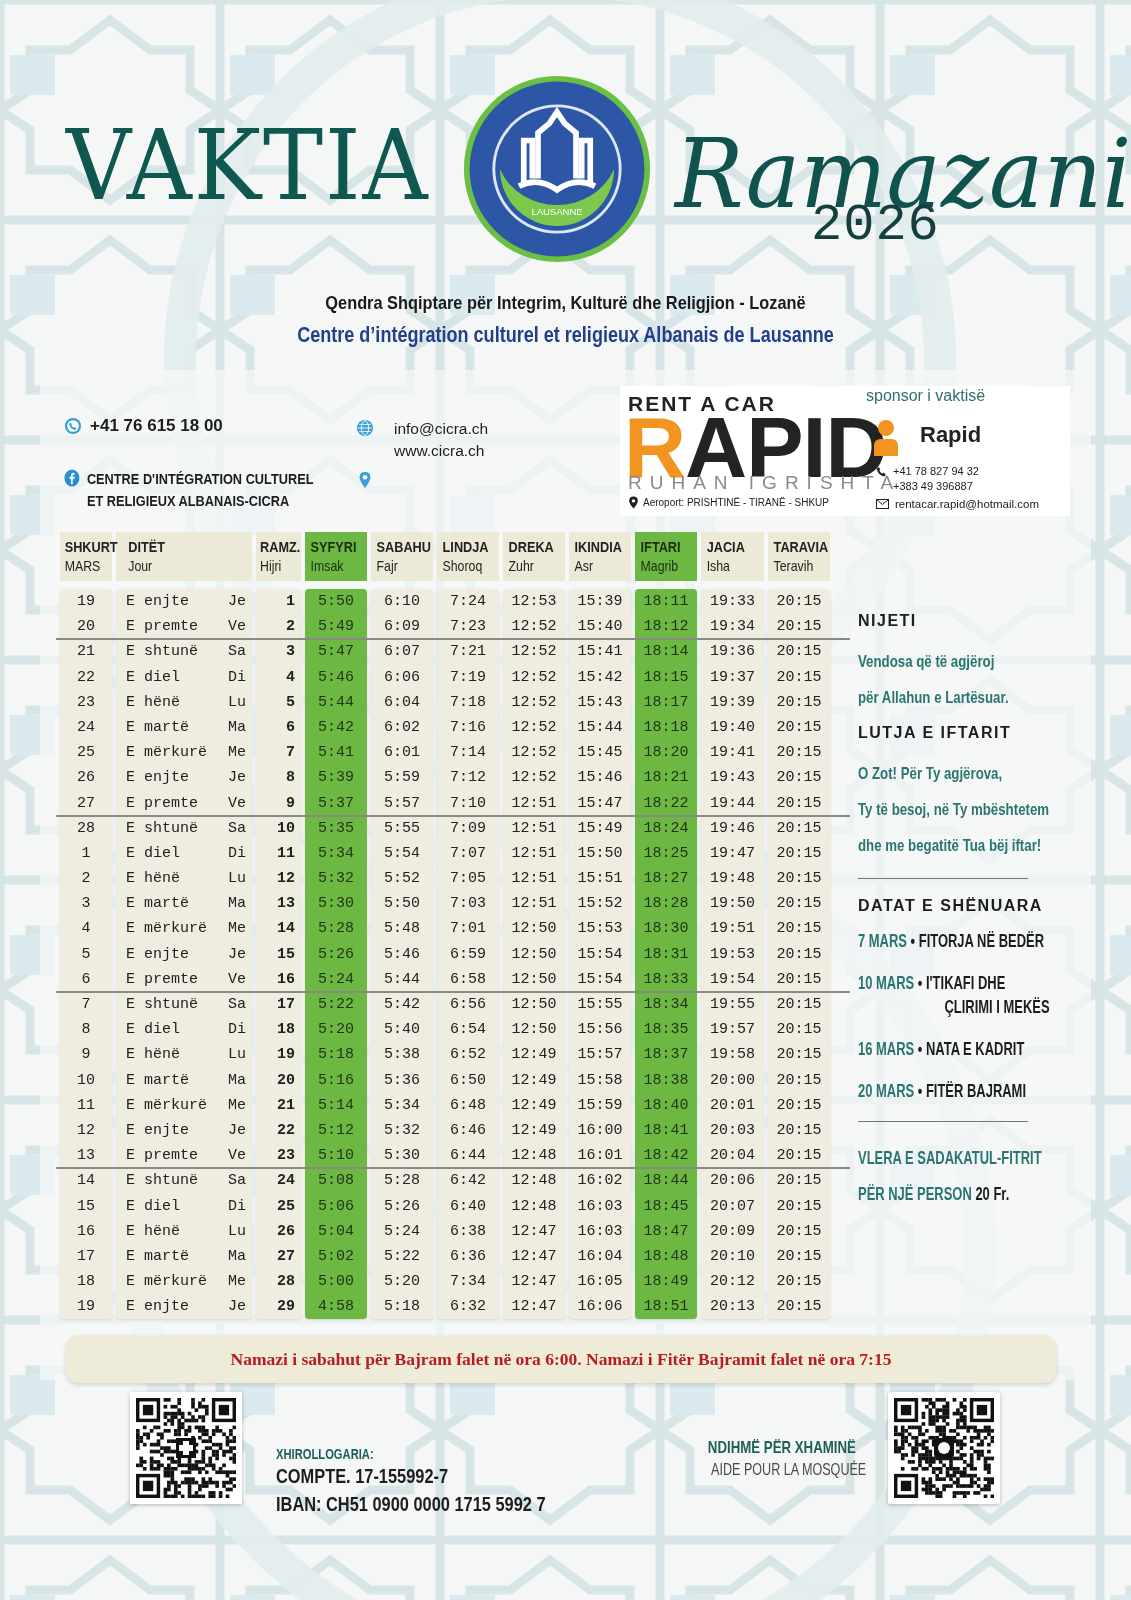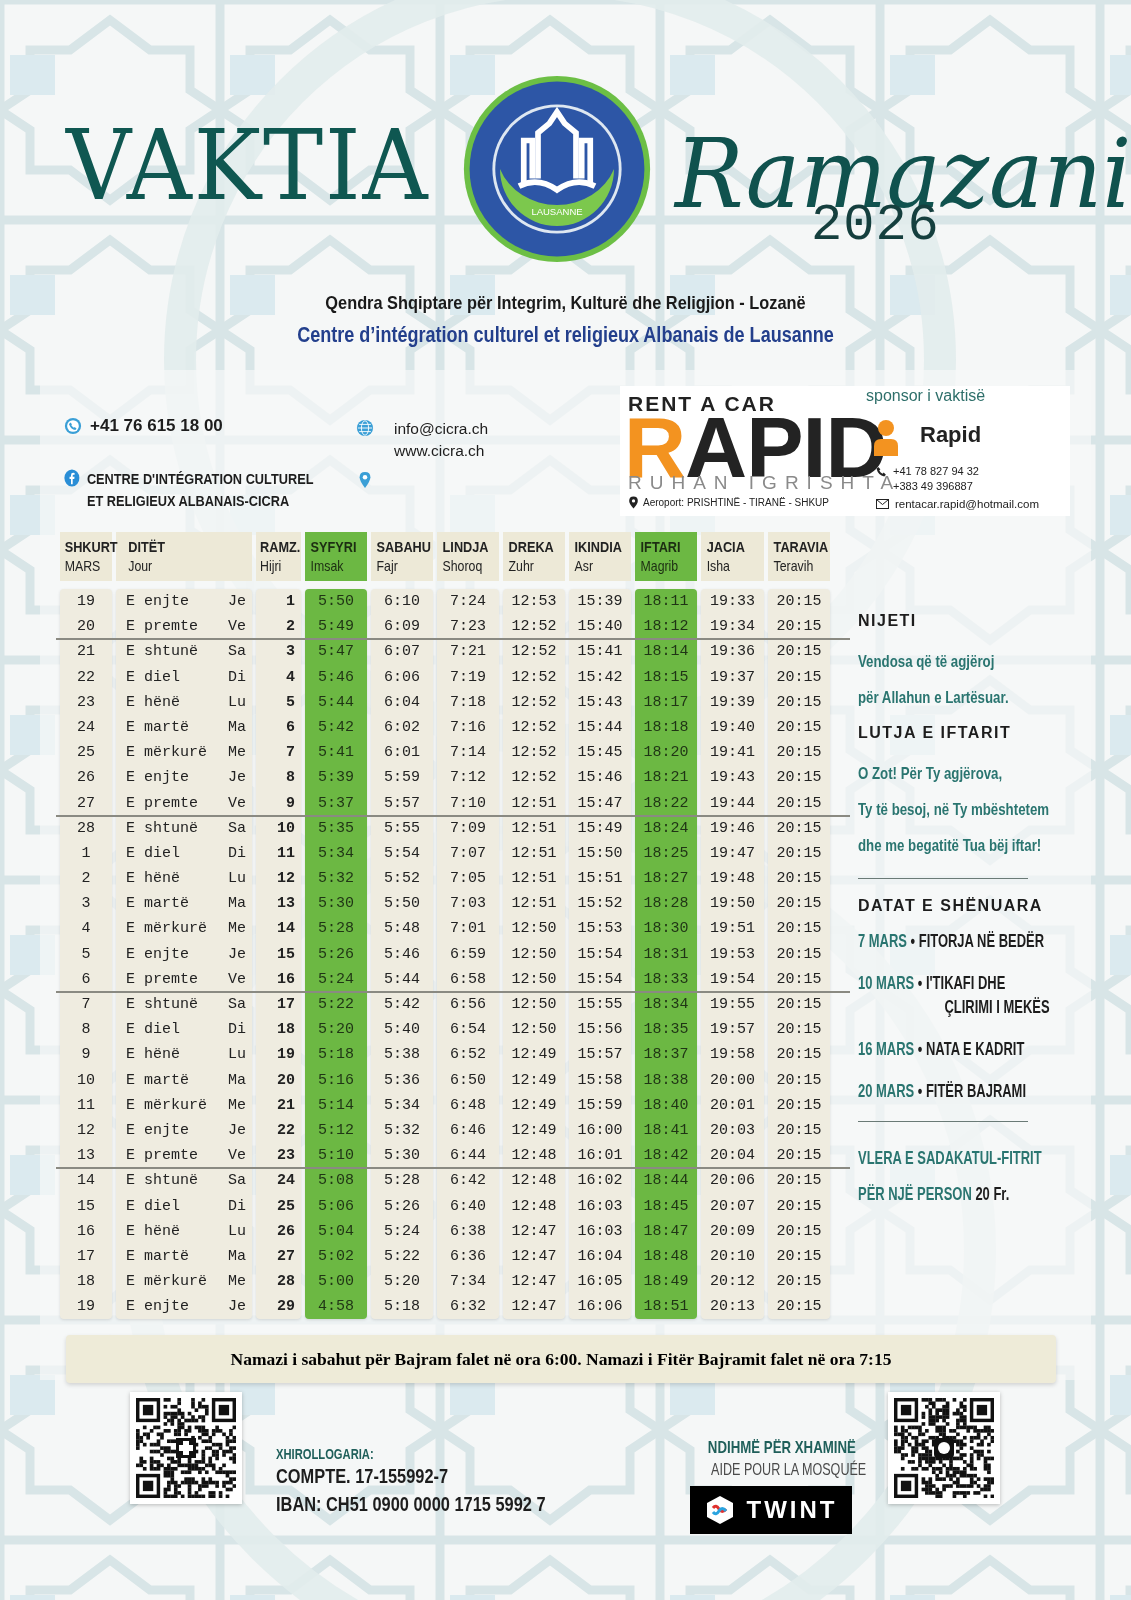--- a/index.html
+++ b/index.html
@@ -117,25 +117,25 @@
   .event { font-weight: bold; font-size: 18px; line-height: 24px; white-space: nowrap; transform: scaleX(0.72); transform-origin: left top; margin-bottom: 18px; }
   .event .d { color: #2a7570; }
   .event .n { color: #1d1d1d; }
   .event .n2 { display: block; padding-left: 120px; }
   .sadaka { font-weight: bold; font-size: 18px; line-height: 36px; color: #2a7570; white-space: nowrap; transform: scaleX(0.72); transform-origin: left top; }
   .sadaka .amt { color: #1d1d1d; }
 
   
   .note {
     left: 66px; top: 1335px; width: 990px; height: 48px;
-    background: #eeebd8; border-radius: 4px;
+    background: #eeebd8; border-radius: 12px;
     box-shadow: 0 2px 4px rgba(0,0,0,0.15);
     text-align: center; line-height: 48px;
     font-family: "Liberation Serif", serif; font-weight: bold;
-    font-size: 17.5px; color: #000000;
+    font-size: 17.5px; color: #b91c1c;
   }
   .qr { width: 112px; height: 112px; background: #fff; padding: 6px; box-shadow: 0 1px 4px rgba(0,0,0,0.25); }
   .qr-l { left: 130px; top: 1392px; }
   .qr-r { left: 888px; top: 1392px; }
   .bank { left: 276px; top: 1446px; }
   .bank .lbl { font-weight: bold; font-size: 14px; color: #1f5f5a; transform: scaleX(0.8); transform-origin: left top; white-space: nowrap; }
   .bank .val { font-weight: bold; font-size: 21px; color: #1d1d1d; transform: scaleX(0.78); transform-origin: left top; white-space: nowrap; line-height: 28px; }
   .help { left: 690px; top: 1438px; width: 162px; text-align: center; }
   .help .h1 { font-weight: bold; font-size: 17px; color: #1f5f5a; transform: scaleX(0.78); white-space: nowrap; }
   .help .h2 { font-size: 17px; color: #4a4a4a; transform: scaleX(0.74); white-space: nowrap; margin-top: 2px; }
@@ -1023,28 +1023,20 @@
     <path d="M47,43 h6 v4 h4 v6 h-4 v4 h-6 v-4 h-4 v-6 h4 z" fill="#fff"></path>
   </svg>
 <div class="layer bank">
   <div class="lbl">XHIROLLOGARIA:</div>
   <div class="val">COMPTE. 17-155992-7</div>
   <div class="val">IBAN: CH51 0900 0000 1715 5992 7</div>
 </div>
 <div class="layer help">
   <div class="h1">NDIHMË PËR XHAMINË</div>
   <div class="h2">AIDE POUR LA MOSQUÉE</div>
-  <div class="twint">
-    <svg width="30" height="30" viewBox="0 0 30 30">
-        <polygon points="15,1 28,8 28,22 15,29 2,22 2,8" fill="#fff"></polygon>
-        <path d="M8,13 Q11,9 14,14 Q17,19 21,14" stroke="#e0312e" stroke-width="3" fill="none"></path>
-        <path d="M8,17 Q11,21 14,16 Q17,11 21,16" stroke="#2aa4e0" stroke-width="3" fill="none"></path>
-      </svg>
-    <span>TWINT</span>
-  </div>
 </div>
 <svg class="layer qr qr-r" viewBox="0 0 100 100" id="qrr">
     <rect x="27.586206896551722" y="0" width="3.6482758620689655" height="3.6482758620689655" fill="#111"></rect>
     <rect x="31.034482758620687" y="0" width="3.6482758620689655" height="3.6482758620689655" fill="#111"></rect>
     <rect x="34.48275862068965" y="0" width="3.6482758620689655" height="3.6482758620689655" fill="#111"></rect>
     <rect x="41.37931034482759" y="0" width="3.6482758620689655" height="3.6482758620689655" fill="#111"></rect>
     <rect x="44.82758620689655" y="0" width="3.6482758620689655" height="3.6482758620689655" fill="#111"></rect>
     <rect x="48.275862068965516" y="0" width="3.6482758620689655" height="3.6482758620689655" fill="#111"></rect>
     <rect x="58.62068965517241" y="0" width="3.6482758620689655" height="3.6482758620689655" fill="#111"></rect>
     <rect x="68.9655172413793" y="0" width="3.6482758620689655" height="3.6482758620689655" fill="#111"></rect>

